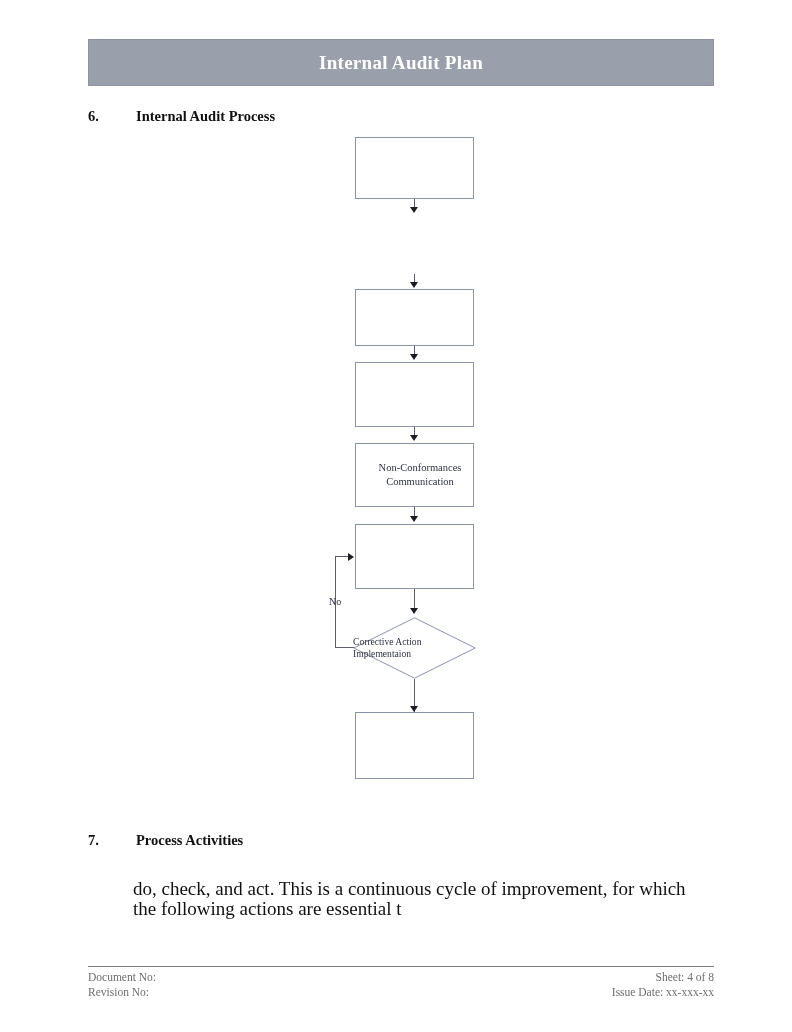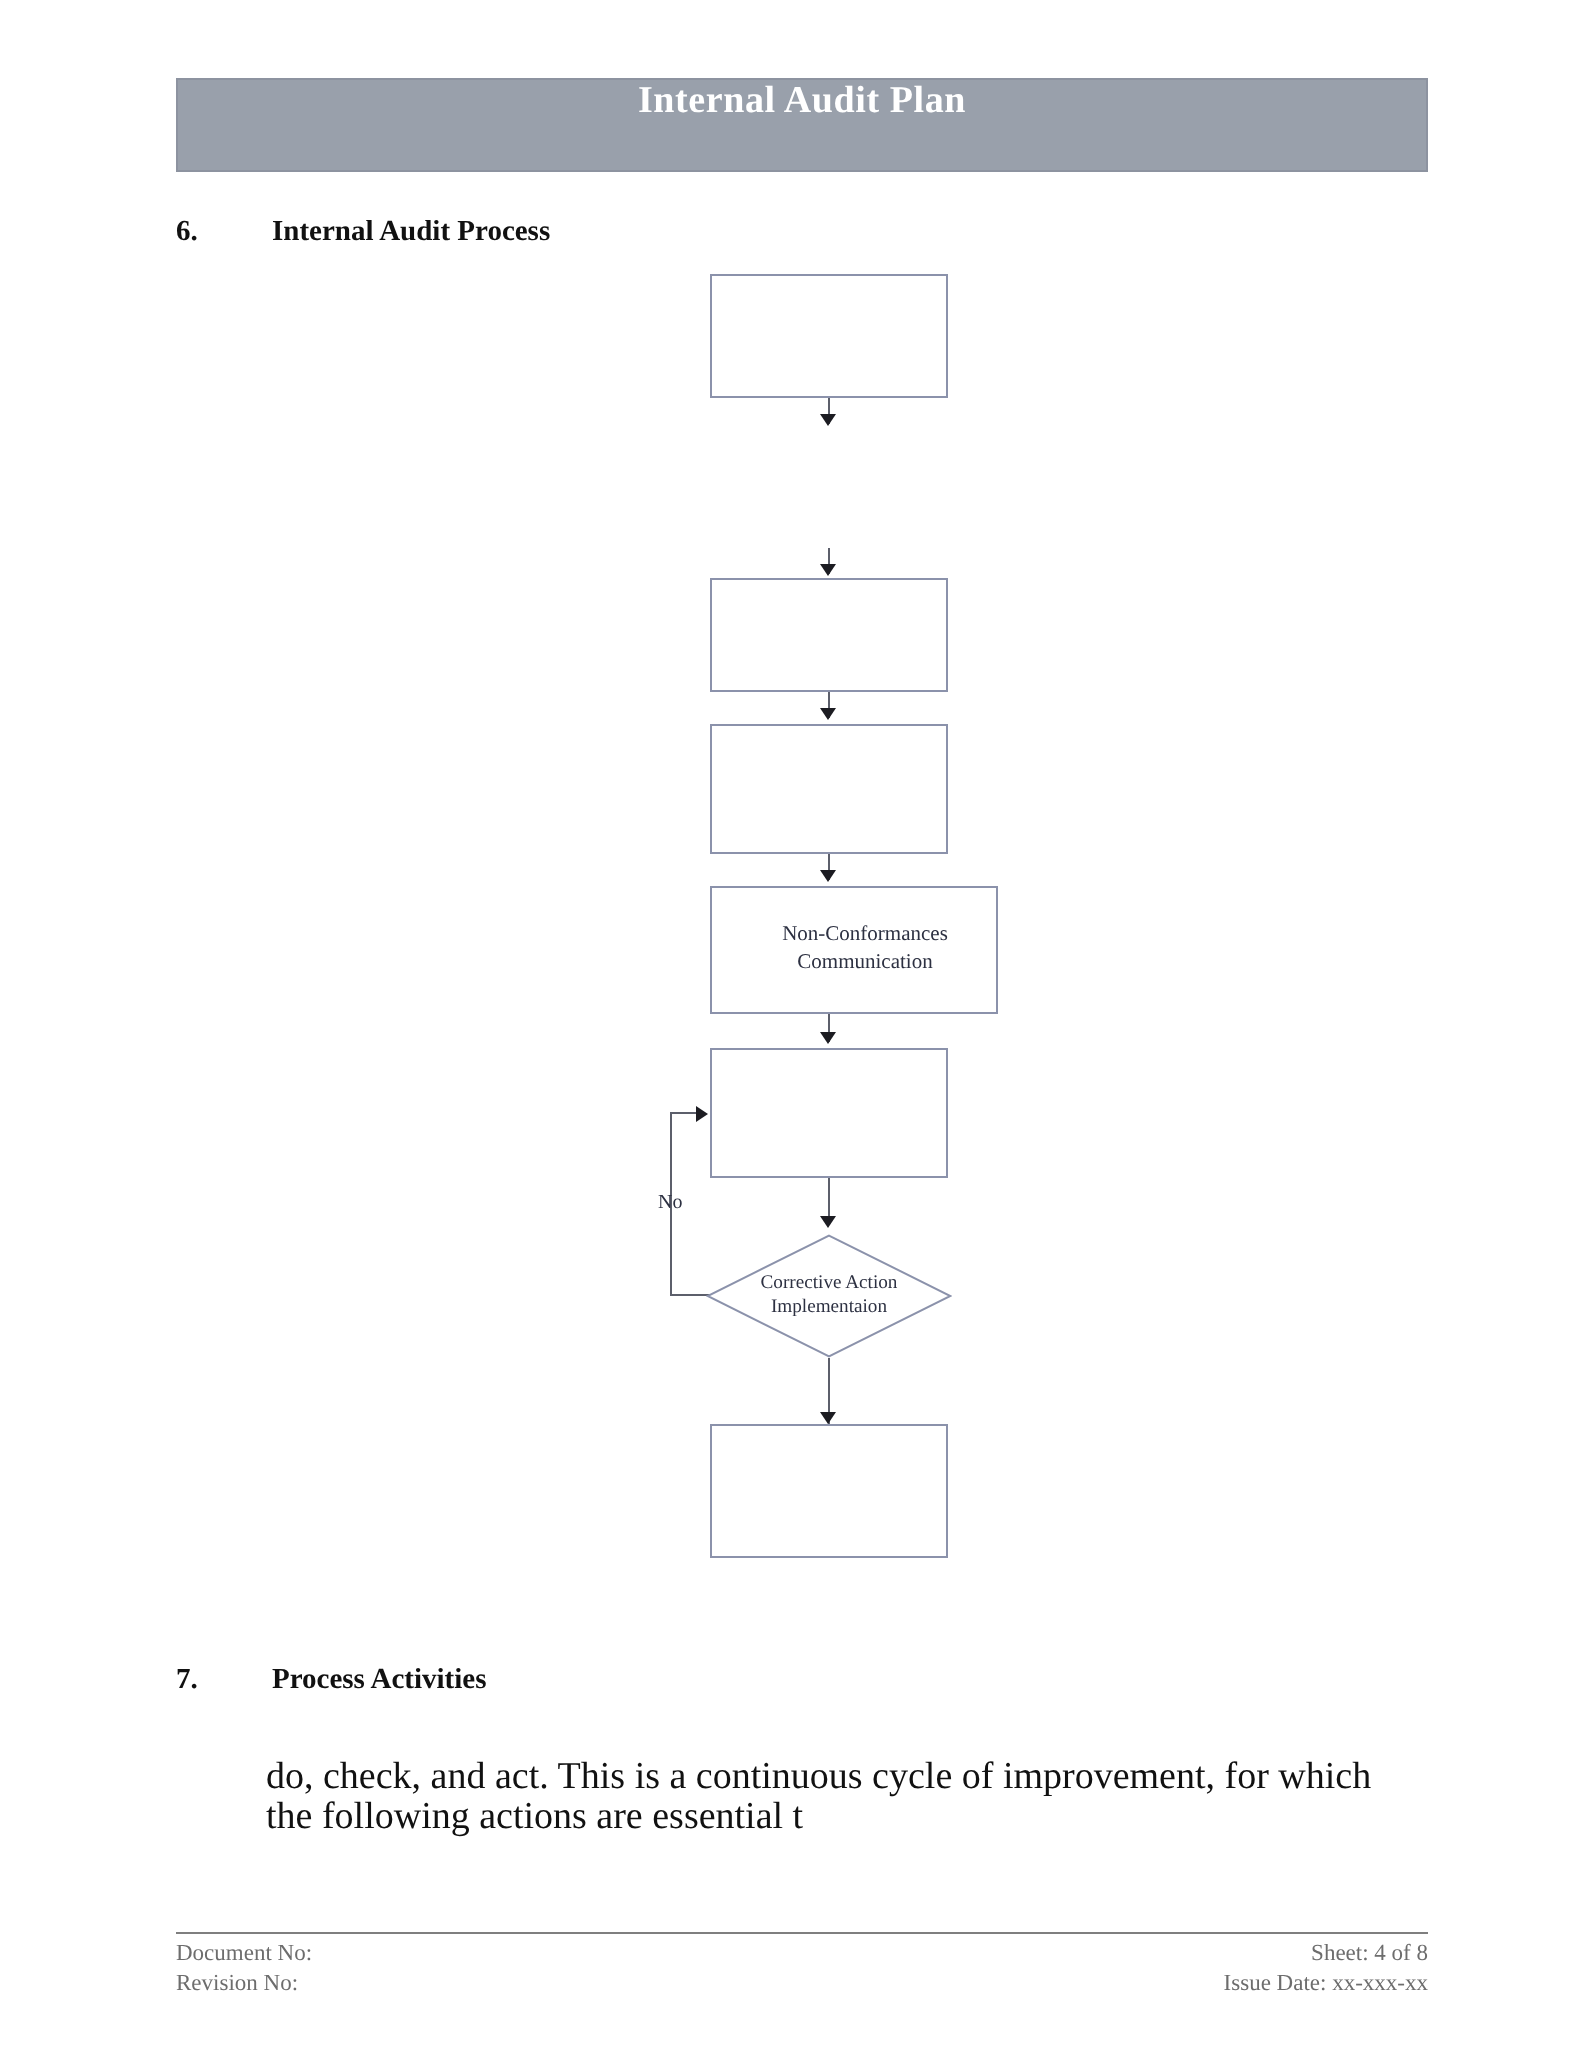--- a/index.html
+++ b/index.html
@@ -26,21 +26,21 @@
   .header-banner {
     position: absolute;
     left: 88px;
     top: 39px;
     width: 626px;
     height: 47px;
     background: #99a0ab;
     border: 1px solid #8d93a0;
     box-sizing: border-box;
     display: flex;
-    align-items: flex-start;
+    align-items: center;
     justify-content: center;
   }
   .header-title {
     color: #ffffff;
     font-size: 19px;
     font-weight: bold;
     letter-spacing: 0.3px;
   }
 
   
@@ -101,21 +101,20 @@
     left: 0; top: 0;
     width: 100%; height: 100%;
   }
   .diamond-label {
     position: absolute;
     left: 0; top: 0;
     width: 100%; height: 100%;
     display: flex;
     align-items: center;
     justify-content: center;
-    text-align: center;
     font-size: 9.6px;
     line-height: 1.25;
     color: #2d3142;
   }
 
   .connector {
     position: absolute;
     background: #5c5f6b;
   }
   .conn-v { width: 1.4px; }
@@ -223,21 +222,21 @@
     </div>
     <div class="connector conn-v" style="left:413.5px; top:346px; height:13px;"></div>
     <div class="arrowhead" style="left:410px; top:354px;"></div>
 
     <div class="node blurred-text" style="left:355px; top:362px; width:119px; height:65px;">
       <span class="txt">​&nbsp;&nbsp;&nbsp;&nbsp;&nbsp;&nbsp;&nbsp;&nbsp;&nbsp;&nbsp;&nbsp;&nbsp;&nbsp;&nbsp;&nbsp;</span>
     </div>
     <div class="connector conn-v" style="left:413.5px; top:427px; height:13px;"></div>
     <div class="arrowhead" style="left:410px; top:435px;"></div>
 
-    <div class="node" style="left:355px; top:443px; width:144px; height:64px;padding-left:11px;">
+    <div class="node" style="left:355px; top:443px; width:119px; height:64px;padding-left:11px;">
       <span class="txt">Non-Conformances Communication</span>
     </div>
     <div class="connector conn-v" style="left:413.5px; top:507px; height:14px;"></div>
     <div class="arrowhead" style="left:410px; top:516px;"></div>
 
     <div class="node blurred-text left-align" style="left:355px; top:524px; width:119px; height:65px;">
       <span class="txt">​&nbsp;&nbsp;&nbsp;&nbsp;&nbsp;&nbsp;&nbsp;&nbsp;&nbsp;&nbsp;&nbsp;&nbsp;&nbsp;&nbsp;&nbsp;&nbsp;&nbsp;&nbsp;</span>
     </div>
 
     <div class="connector conn-h" style="left:335px; top:647px; width:20px;"></div>

